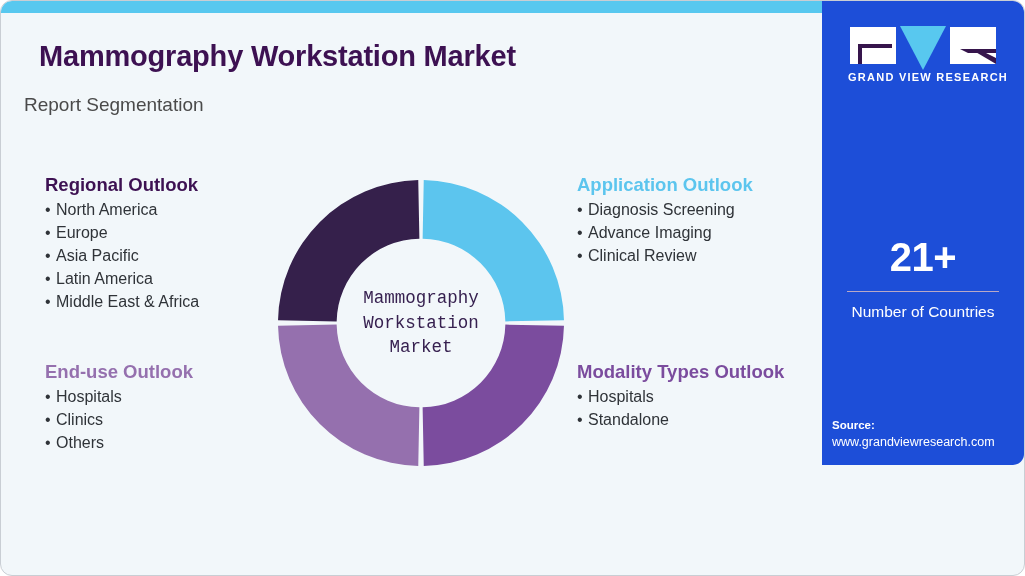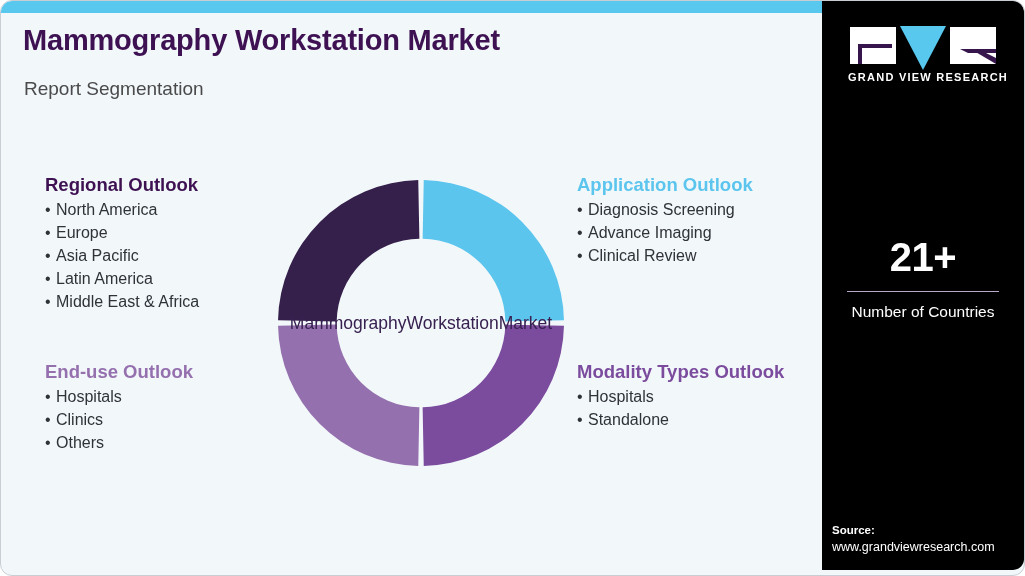--- a/index.html
+++ b/index.html
@@ -18,21 +18,21 @@
     position:absolute;left:0;top:0;width:824px;height:12px;
     background:#58c8ef;border-top-left-radius:11px;
   }
   
   .main{
     position:absolute;left:0;top:12px;width:824px;height:563px;
   }
   .header{position:absolute;left:22px;top:12px;}
   .title{
     font-size:29px;font-weight:bold;color:#3d1152;letter-spacing:-.2px;
-    margin:0;line-height:1.1;
+    margin:16px;line-height:1.1;
   }
   .subtitle{
     font-size:19px;color:#4a4a4a;margin:22px 0 0 1px;line-height:1.1;
     font-weight:normal;
   }
   
   .outlook{position:absolute;}
   .outlook h3{
     margin:0 0 3px 0;font-size:18.5px;font-weight:bold;line-height:1.25;
   }
@@ -46,30 +46,31 @@
   .o-enduse{left:44px;top:347px;}
   .o-enduse h3{color:#9570ae;}
   .o-application{left:576px;top:160px;}
   .o-application h3{color:#5cc5ee;}
   .o-modality{left:576px;top:347px;}
   .o-modality h3{color:#7b4c9e;}
   
   .donut-wrap{position:absolute;left:273px;top:157px;width:294px;height:306px;}
   .donut-center{
     position:absolute;left:0;top:0;width:294px;height:306px;
-    display:flex;flex-direction:row;align-items:center;justify-content:center;
+    display:flex;flex-direction:column;align-items:center;justify-content:center;
     pointer-events:none;
+    font-family:Liberation Mono, monospace;
   }
   .donut-center span{
     display:block;font-size:17.5px;color:#372150;line-height:1.42;text-align:center;
   }
   
   .sidebar{
-    position:absolute;right:0;top:0;width:202px;height:569px;
-    background:#000000;border-top-right-radius:11px;border-bottom-right-radius:11px;
+    position:absolute;right:0;top:0;width:202px;height:464px;
+    background:#1d4ed8;border-top-right-radius:11px;border-bottom-right-radius:11px;
   }
   .logo{position:absolute;left:50%;transform:translateX(-50%);top:26px;width:150px;}
   .logo-marks{display:flex;align-items:flex-start;justify-content:center;gap:4px;height:37px;}
   .logo-text{
     color:#ffffff;font-size:11px;font-weight:bold;letter-spacing:1.25px;
     text-align:center;margin-top:7px;white-space:nowrap;
   }
   .stat{
     position:absolute;left:0;top:236px;width:202px;text-align:center;
   }

